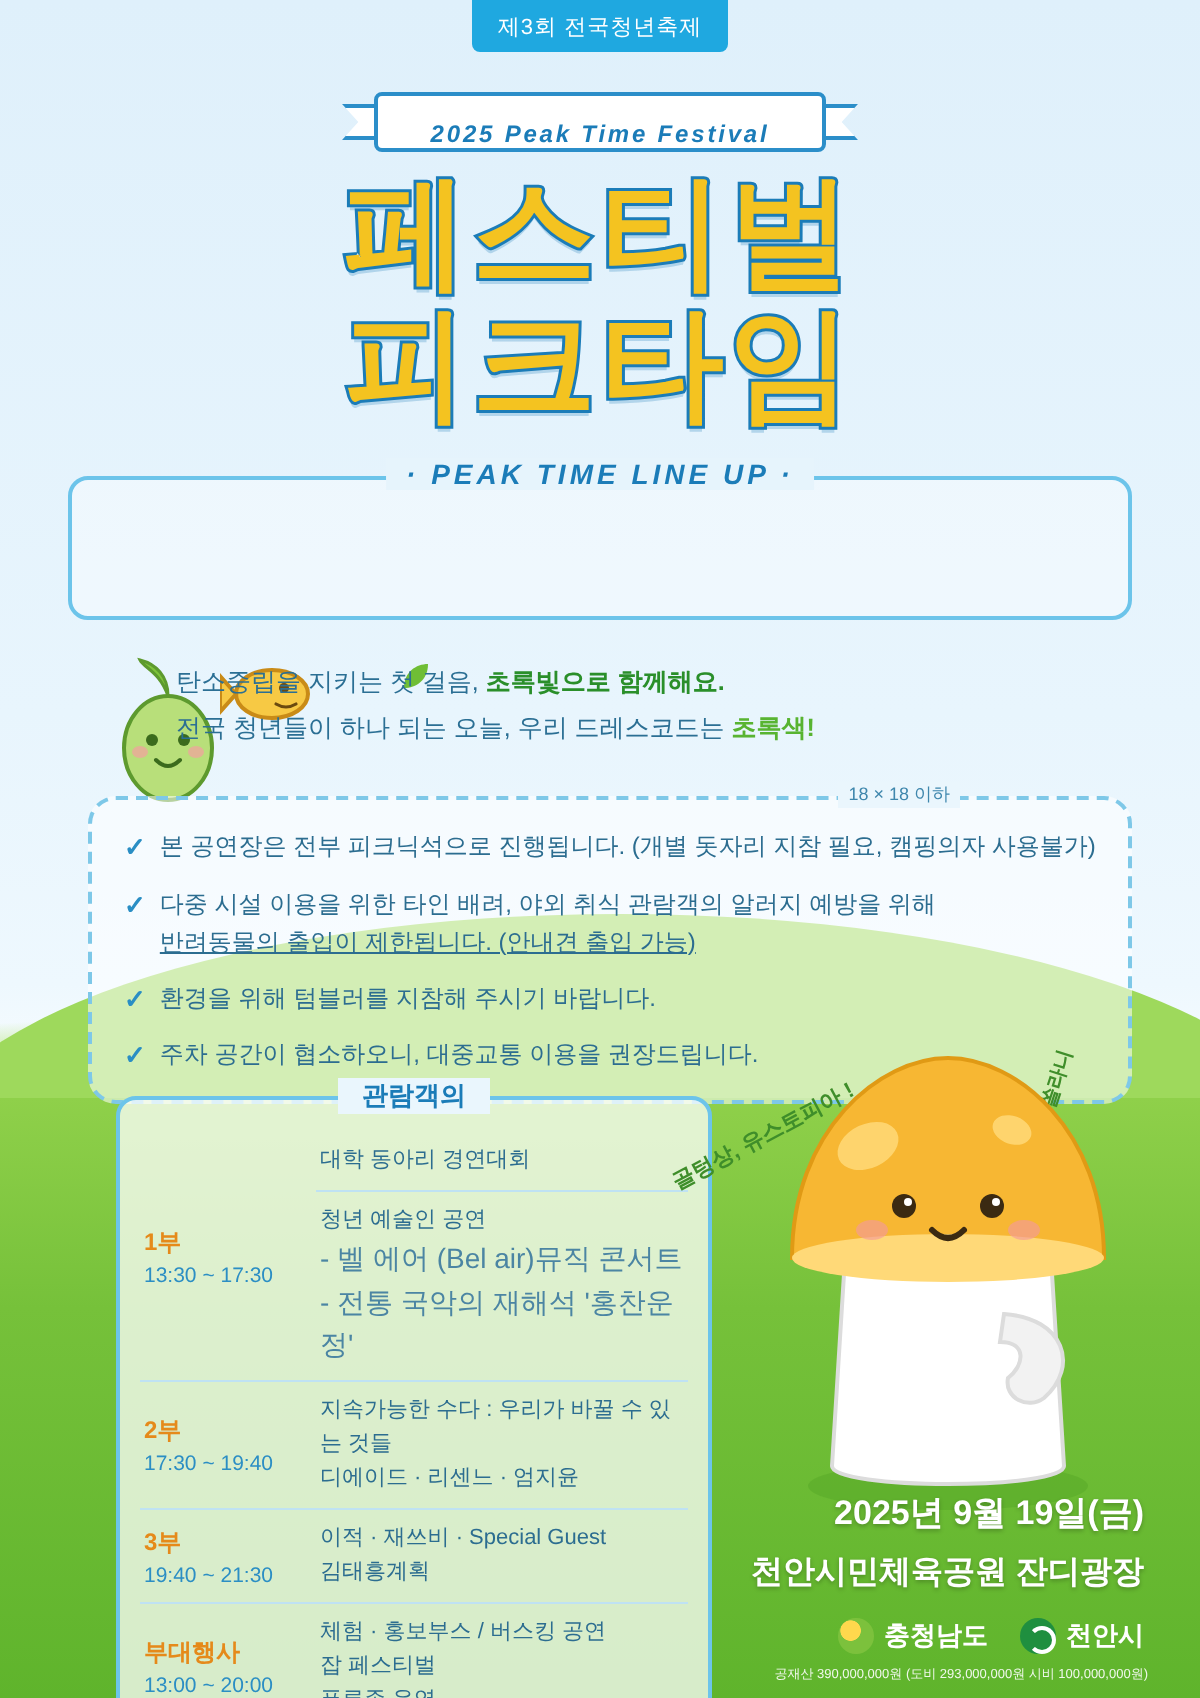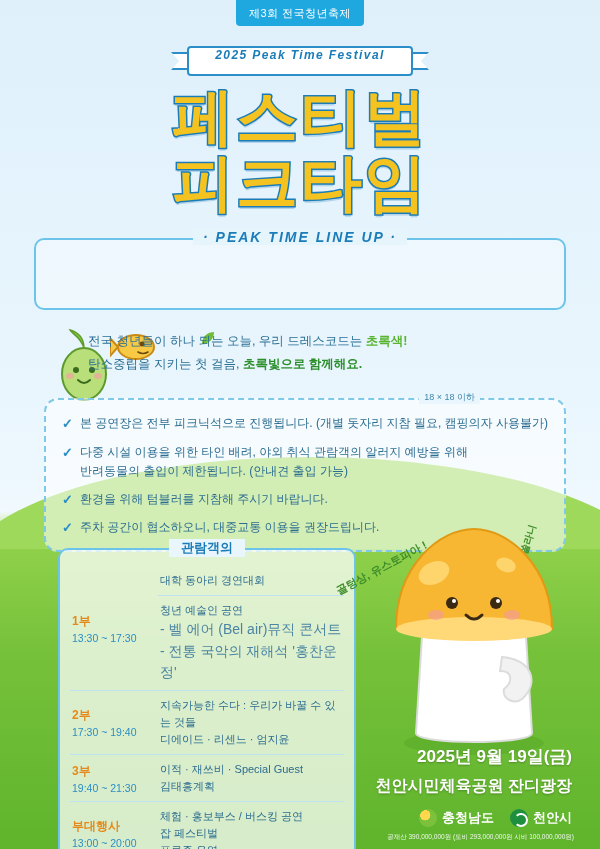--- a/index.html
+++ b/index.html
@@ -36,21 +36,21 @@
   }
   .top-tag span { color: #fff; font-size: 11px; letter-spacing: .5px; }
   
   .ribbon-wrap {
     position: absolute; top: 42px; left: 50%; transform: translateX(-50%);
     width: 258px; height: 40px;
   }
   .ribbon {
     position: absolute; left: 16px; right: 16px; top: 4px; height: 30px;
     background: #fff; border: 2px solid #2b8ec9; border-radius: 4px;
-    display: flex; align-items: flex-start; justify-content: center;
+    display: flex; align-items: flex-end; justify-content: center;
   }
   .ribbon span {
     color: #1b7cb8; font-size: 12px; font-style: italic; letter-spacing: 1.4px; font-weight: bold;
   }
   .ribbon-tail {
     position: absolute; top: 10px; width: 24px; height: 18px; background: #fff;
     border: 2px solid #2b8ec9;
   }
   .ribbon-tail.l { left: 0; clip-path: polygon(0 0, 100% 0, 100% 100%, 0 100%, 34% 50%); }
   .ribbon-tail.r { right: 0; clip-path: polygon(0 0, 100% 0, 66% 50%, 100% 100%, 0 100%); }
@@ -93,21 +93,21 @@
     position: absolute; top: 398px; left: 44px; right: 34px;
     border: 2px dashed #7ec8e8; border-radius: 14px; background: rgba(255,255,255,.55);
     padding: 14px 14px 12px 16px;
   }
   .notice .row {
     display: flex; align-items: flex-start; gap: 7px;
     font-size: 12px; color: #2c6d90; line-height: 1.6; margin-bottom: 9px;
   }
   .notice .row:last-child { margin-bottom: 0; }
   .chk { color: #2a8ec4; font-weight: bold; font-size: 13px; line-height: 1.5; }
-  .notice .sub { color: #2c6d90; }
+  .notice .sub { color: #2c6d90; text-decoration: underline; }
   .age-tag {
     position: absolute; top: -9px; right: 84px;
     font-size: 9px; color: #3f87ad; background: #eaf6fd; padding: 0 5px;
   }
   
   .tt {
     position: absolute; top: 548px; left: 58px; width: 298px;
     border: 2px solid #6cc4ea; border-radius: 10px; background: rgba(255,255,255,.75);
     padding: 16px 10px 10px 10px;
   }
@@ -217,24 +217,24 @@
     <circle cx="32" cy="14" r="2.5" fill="#6b4a0f"></circle>
     <path d="M28 22 Q33 25 38 22" stroke="#6b4a0f" stroke-width="1.6" fill="none" stroke-linecap="round"></path>
   </svg>
 
   <svg class="leaf-accent" viewBox="0 0 16 16">
     <path d="M2 14 C2 6 8 2 14 2 C14 10 8 14 2 14Z" fill="#6fbe35"></path>
   </svg>
 
   <div class="msg">
     <div>
+      <span>탄소중립을 지키는 첫 걸음, </span><span class="hl2">초록빛으로 함께해요.</span>
+    </div>
+    <div>
       <span>전국 청년들이 하나 되는 오늘, 우리 드레스코드는 </span><span class="hl">초록색!</span>
-    </div>
-    <div>
-      <span>탄소중립을 지키는 첫 걸음, </span><span class="hl2">초록빛으로 함께해요.</span>
     </div>
   </div>
 
   <div class="notice">
     <div class="age-tag">18 × 18 이하</div>
 
     <div class="row">
       <span class="chk">✓</span>
       <span>본 공연장은 전부 피크닉석으로 진행됩니다. (개별 돗자리 지참 필요, 캠핑의자 사용불가)</span>
     </div>

